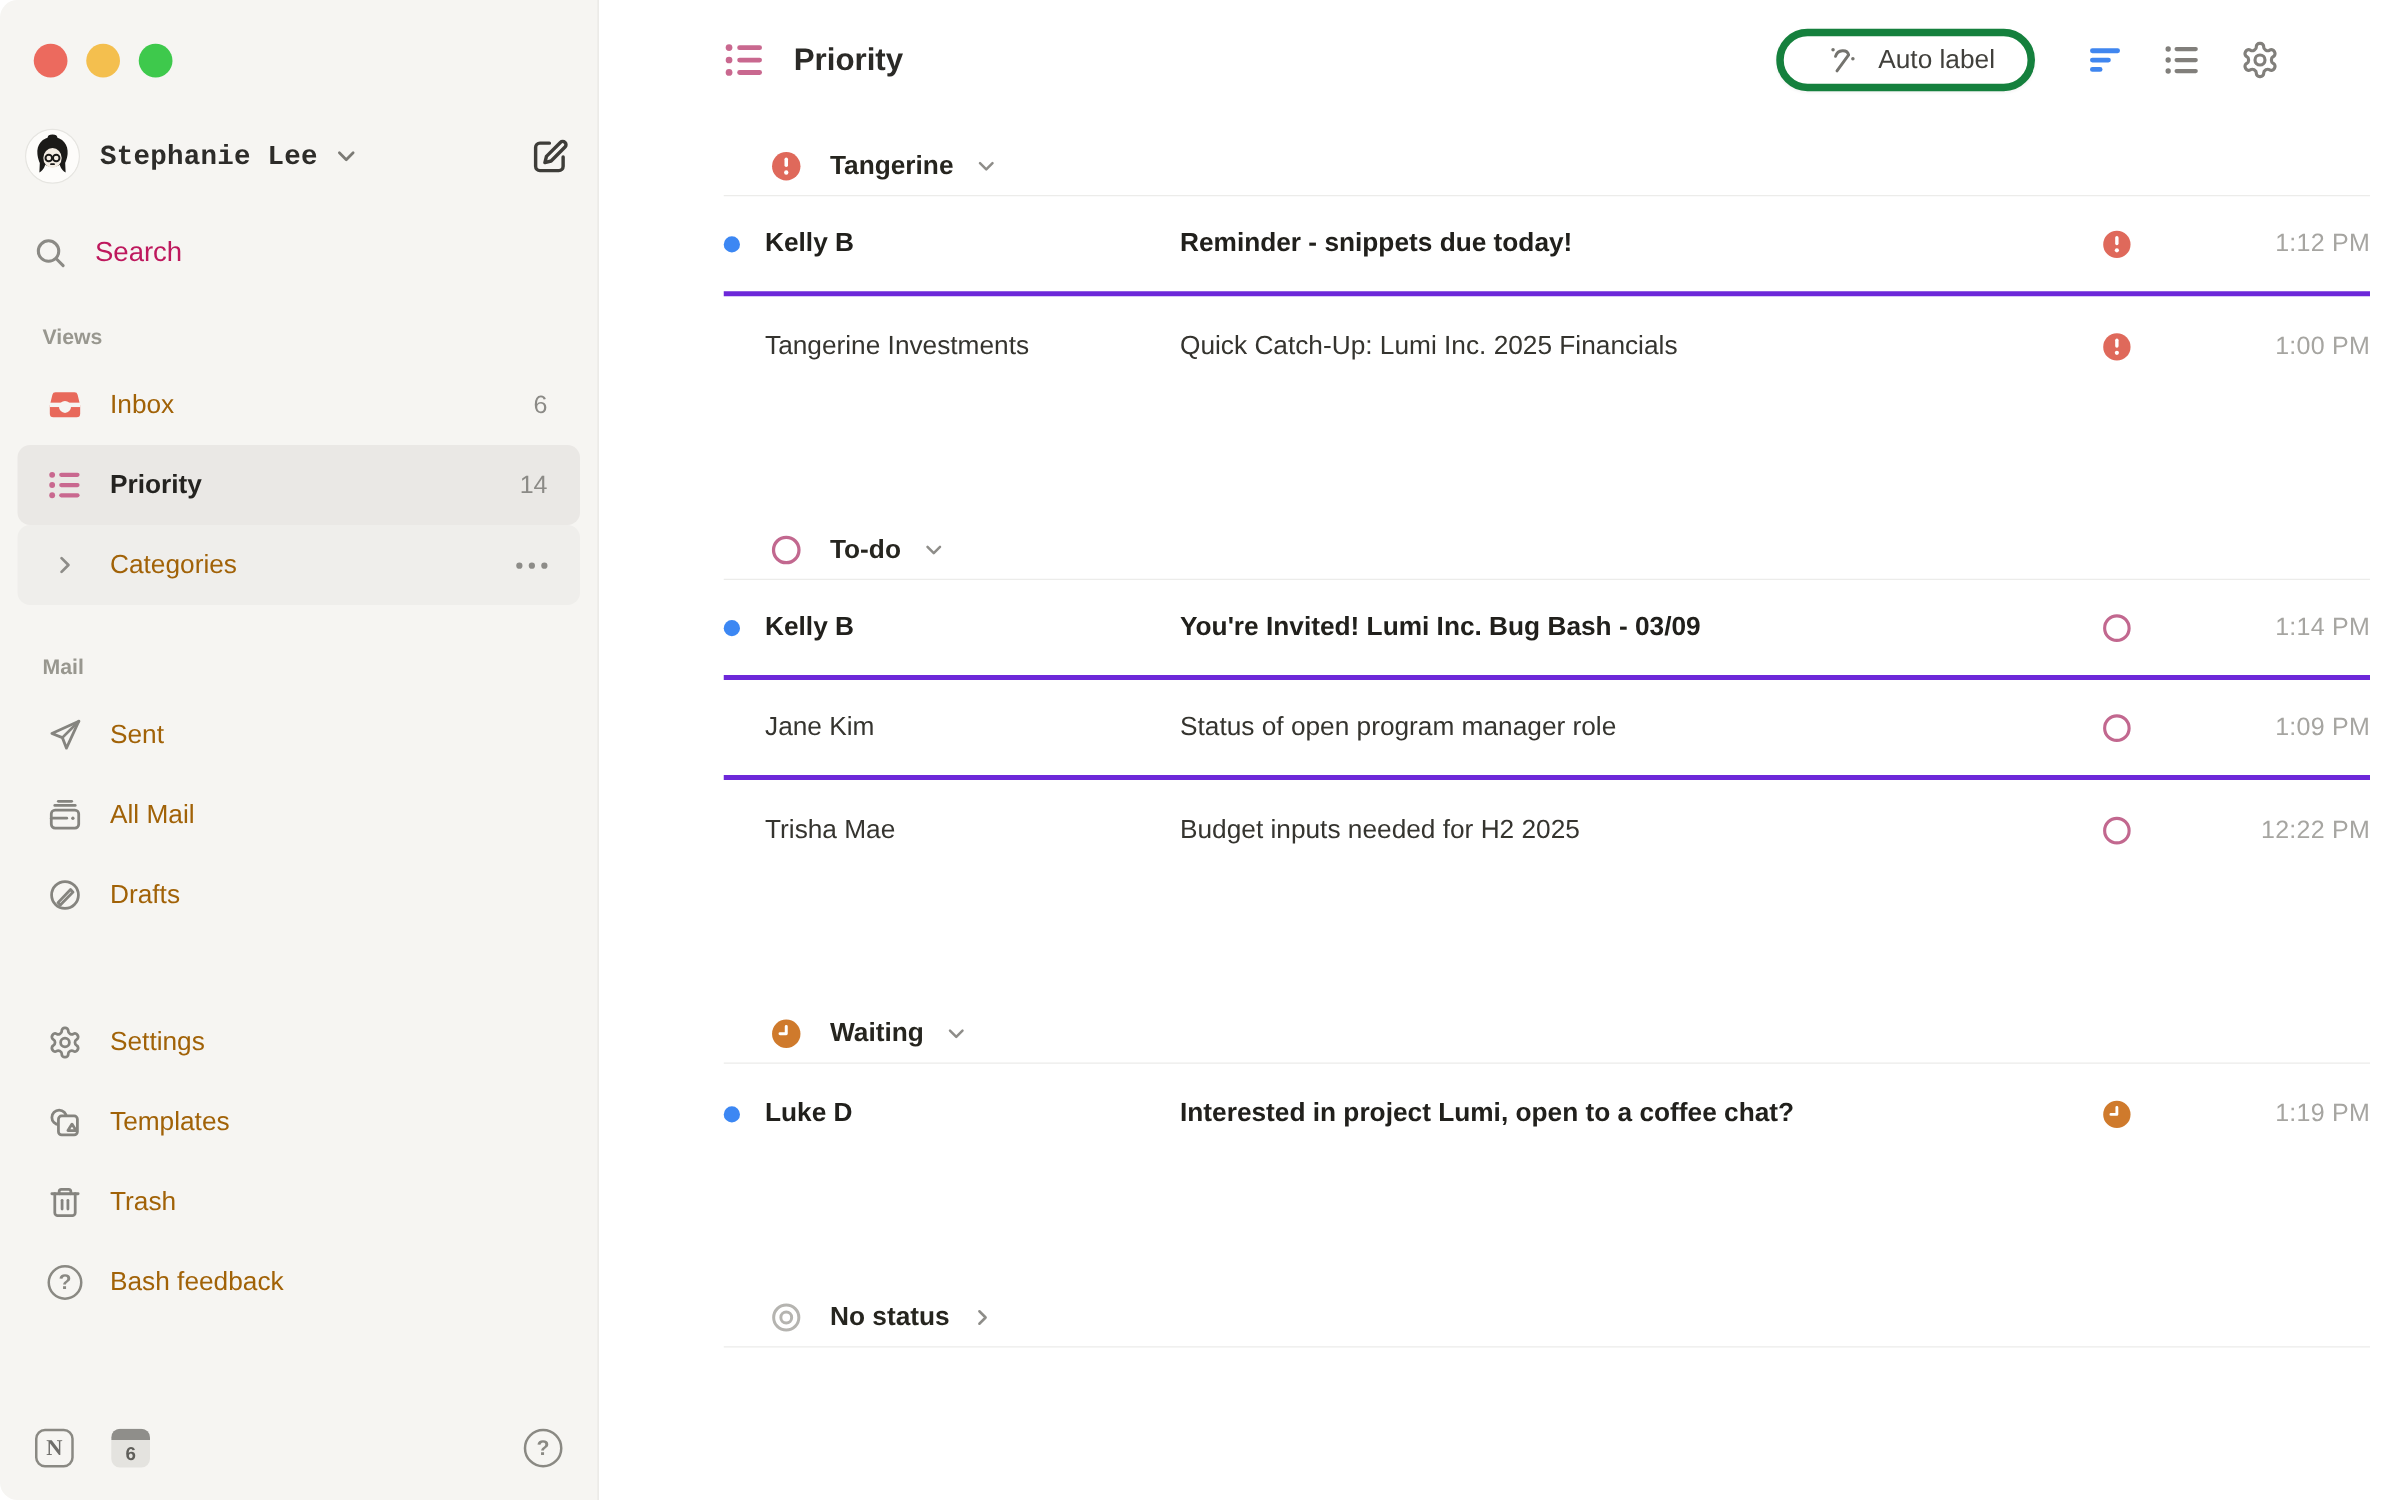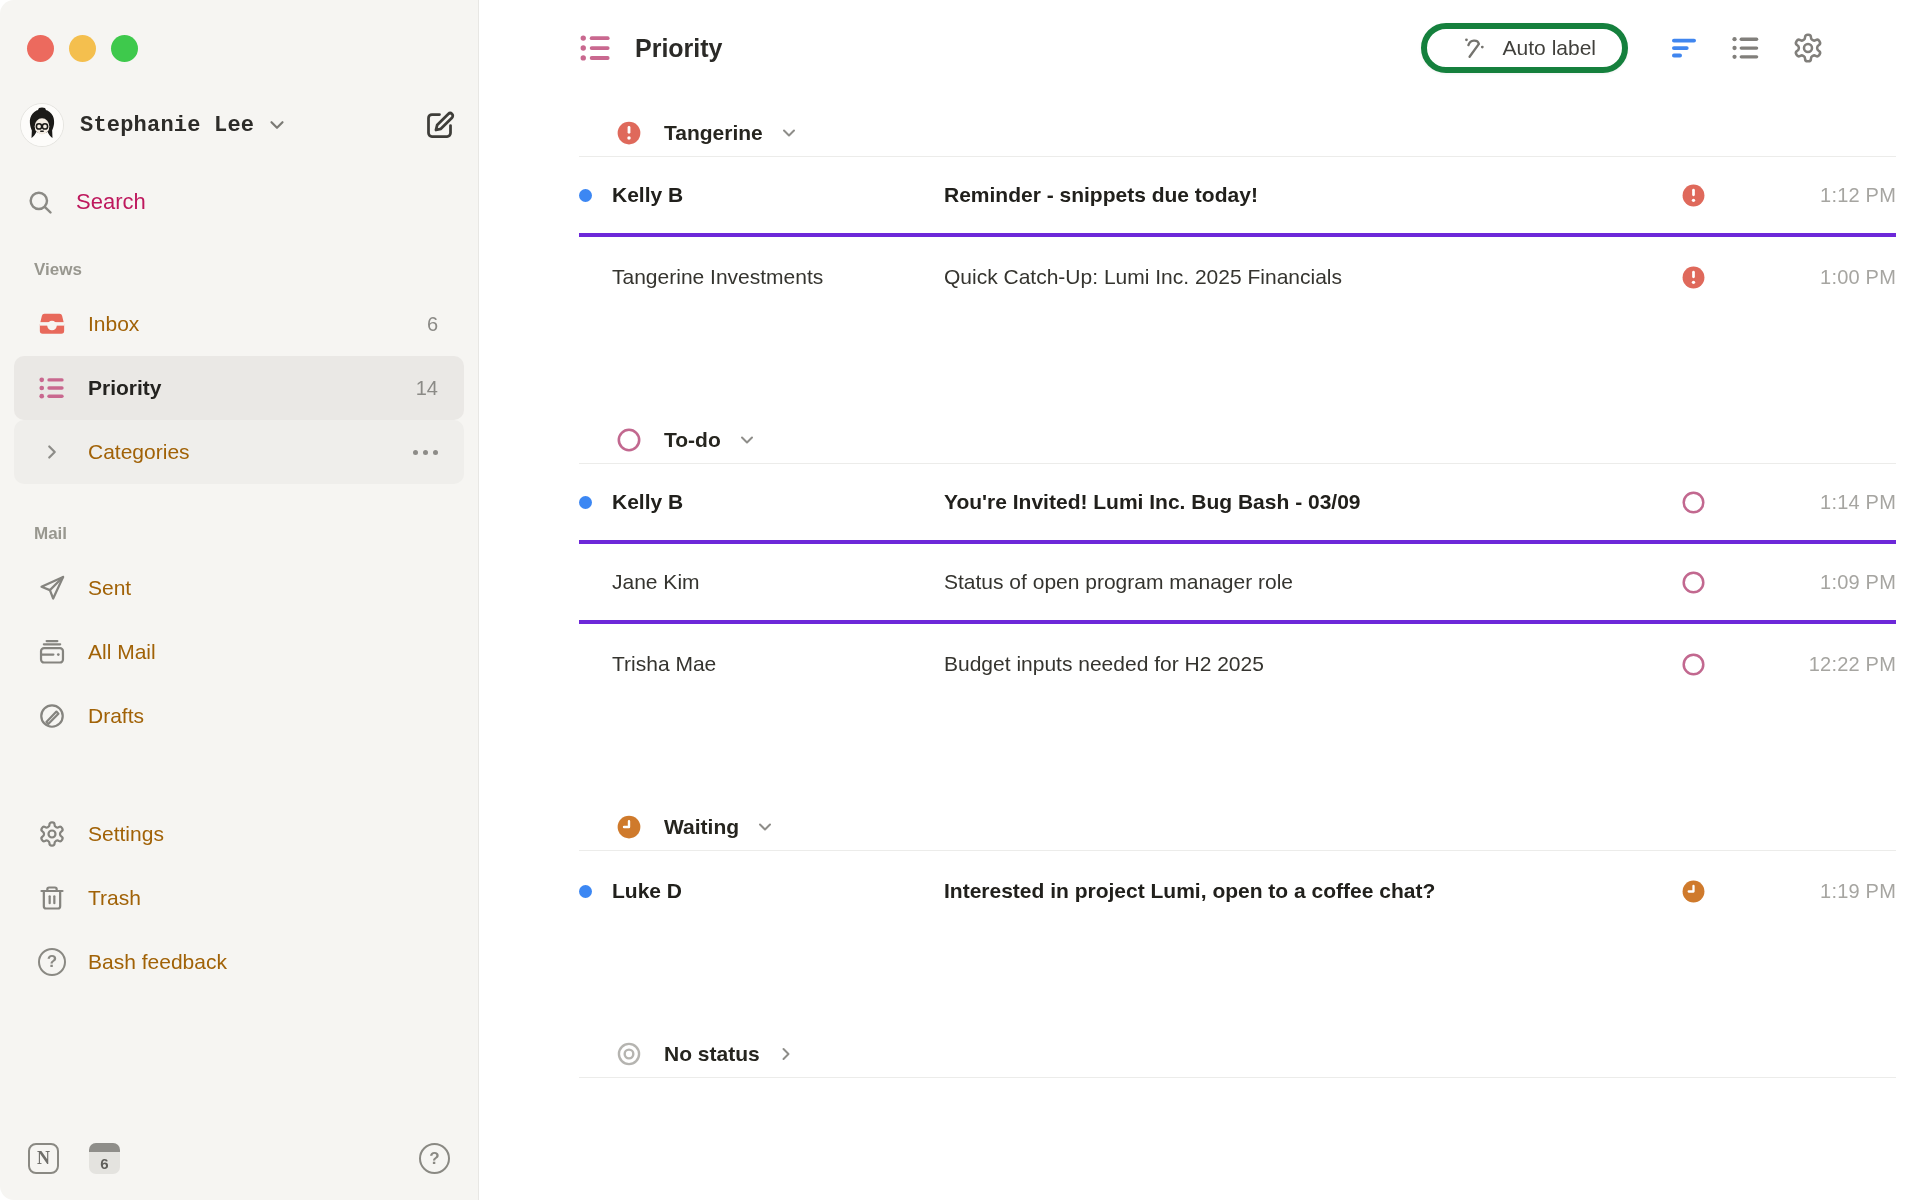--- a/index.html
+++ b/index.html
@@ -217,20 +217,30 @@
           <svg width="28" height="28" viewBox="0 0 24 24" fill="none" stroke="#85847f" stroke-width="1.9" stroke-linecap="round" stroke-linejoin="round">
             <path d="M12.22 2h-.44a2 2 0 0 0-2 2v.18a2 2 0 0 1-1 1.73l-.43.25a2 2 0 0 1-2 0l-.15-.08a2 2 0 0 0-2.73.73l-.22.38a2 2 0 0 0 .73 2.73l.15.1a2 2 0 0 1 1 1.72v.51a2 2 0 0 1-1 1.74l-.15.09a2 2 0 0 0-.73 2.73l.22.38a2 2 0 0 0 2.73.73l.15-.08a2 2 0 0 1 2 0l.43.25a2 2 0 0 1 1 1.73V20a2 2 0 0 0 2 2h.44a2 2 0 0 0 2-2v-.18a2 2 0 0 1 1-1.73l.43-.25a2 2 0 0 1 2 0l.15.08a2 2 0 0 0 2.73-.73l.22-.39a2 2 0 0 0-.73-2.73l-.15-.08a2 2 0 0 1-1-1.74v-.5a2 2 0 0 1 1-1.74l.15-.09a2 2 0 0 0 .73-2.73l-.22-.38a2 2 0 0 0-2.73-.73l-.15.08a2 2 0 0 1-2 0l-.43-.25a2 2 0 0 1-1-1.73V4a2 2 0 0 0-2-2z"></path>
             <circle cx="12" cy="12" r="3"></circle>
           </svg>
         </span>
         <span class="nav-text">Settings</span>
       </div>
       <div class="nav-item">
         <span class="nav-icon">
           <svg width="28" height="28" viewBox="0 0 24 24" fill="none" stroke="#85847f" stroke-width="1.9" stroke-linecap="round" stroke-linejoin="round">
+            <circle cx="8" cy="8.5" r="5"></circle>
+            <rect x="7.5" y="7.5" width="13" height="13" rx="2.2" fill="#f6f5f2"></rect>
+            <path d="M14 17.5l2.8-4.4 2.8 4.4z"></path>
+          </svg>
+        </span>
+        <span class="nav-text">Templates</span>
+      </div>
+      <div class="nav-item">
+        <span class="nav-icon">
+          <svg width="28" height="28" viewBox="0 0 24 24" fill="none" stroke="#85847f" stroke-width="1.9" stroke-linecap="round" stroke-linejoin="round">
             <path d="M3 6h18"></path>
               <path d="M19 6v13a2 2 0 0 1-2 2H7a2 2 0 0 1-2-2V6"></path>
             <path d="M8 6V4.5A1.5 1.5 0 0 1 9.5 3h5A1.5 1.5 0 0 1 16 4.5V6"></path>
             <line x1="10" y1="10.5" x2="10" y2="16.5"></line>
               <line x1="14" y1="10.5" x2="14" y2="16.5"></line>
           </svg>
         </span>
         <span class="nav-text">Trash</span>
       </div>
       <div class="nav-item">

